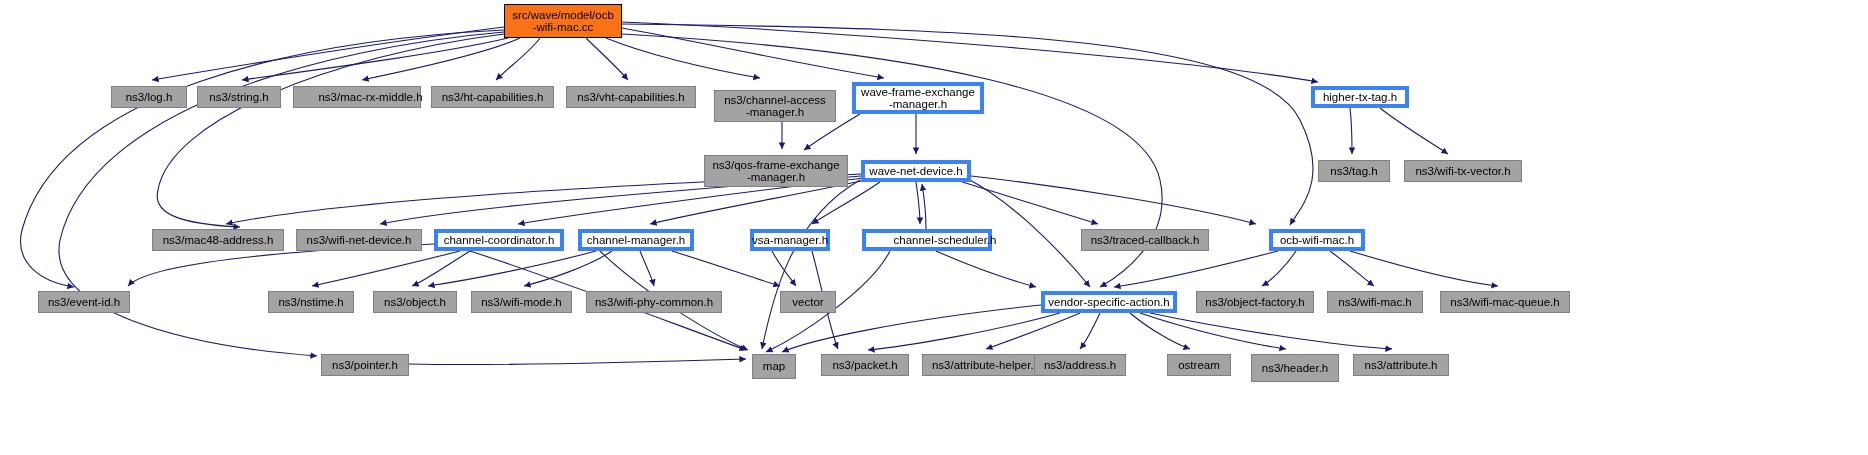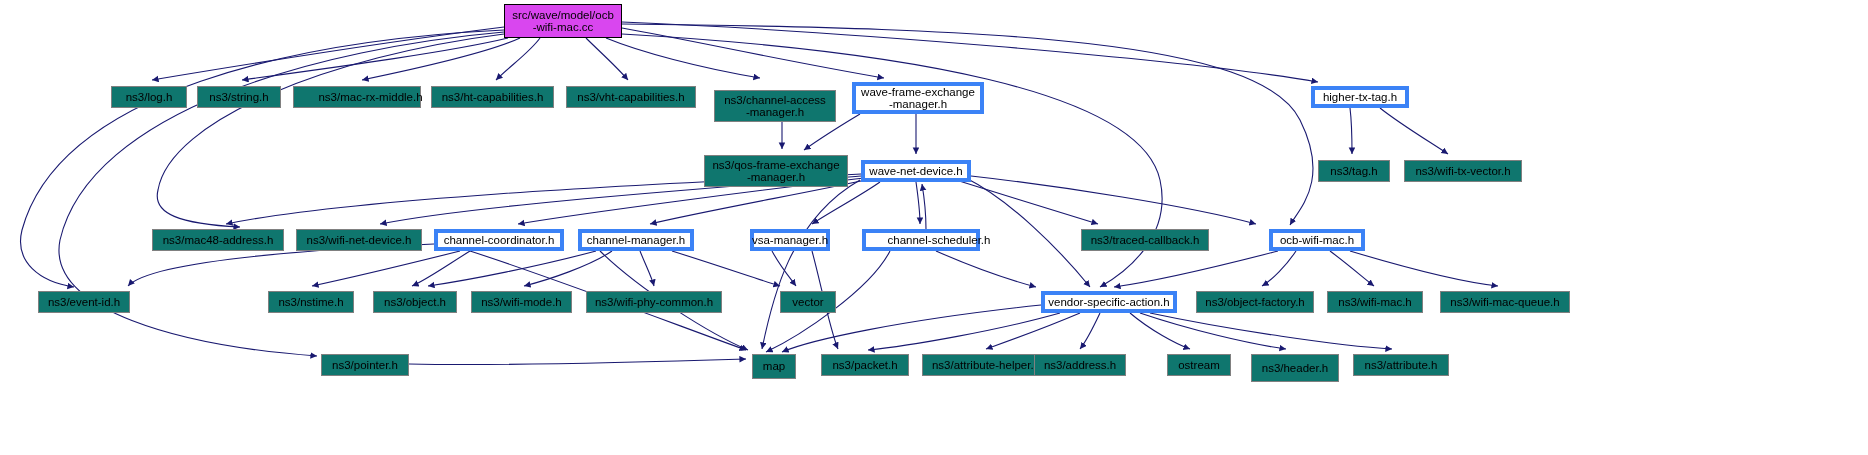--- a/index.html
+++ b/index.html
@@ -32,26 +32,26 @@
     font-size: 11.5px;
     line-height: 12.5px;
     text-align: center;
     display: flex;
     align-items: center;
     justify-content: center;
     white-space: pre;
     z-index: 2;
   }
   .node.root {
-    background: #d946ef;
+    background: #f97316;
     border: 1px solid #000000;
   }
   .node.plain {
     border: 1px solid #808080;
-    background: #0f766e;
+    background: #a3a3a3;
   }
   .node.emph {
     border: 4px solid #3b82f6;
   }
 </style>
 </head>
 <body>
 
 <div id="canvas">
 
@@ -150,21 +150,21 @@
       <div class="node plain" style="left: 1318px; top: 160px; width: 72px; height: 22px;">ns3/tag.h</div>
       <div class="node plain" style="left: 1404px; top: 160px; width: 118px; height: 22px;">ns3/wifi-tx-vector.h</div>
       <div class="node plain" style="left: 704px; top: 155px; width: 144px; height: 32px;">ns3/qos-frame-exchange
 -manager.h</div>
       <div class="node emph" style="left: 861px; top: 160px; width: 110px; height: 22px;">wave-net-device.h</div>
       <div class="node plain" style="left: 152px; top: 229px; width: 132px; height: 22px;">ns3/mac48-address.h</div>
       <div class="node plain" style="left: 296px; top: 229px; width: 126px; height: 22px;">ns3/wifi-net-device.h</div>
       <div class="node emph" style="left: 434px; top: 229px; width: 130px; height: 22px;">channel-coordinator.h</div>
       <div class="node emph" style="left: 578px; top: 229px; width: 116px; height: 22px;">channel-manager.h</div>
       <div class="node emph" style="left: 750px; top: 229px; width: 80px; height: 22px;">vsa-manager.h</div>
-      <div class="node emph" style="left: 862px; top: 229px; width: 118px; height: 22px; padding-left: 36px;">channel-scheduler.h</div>
+      <div class="node emph" style="left: 862px; top: 229px; width: 130px; height: 22px; padding-left: 36px;">channel-scheduler.h</div>
       <div class="node plain" style="left: 1081px; top: 229px; width: 128px; height: 22px;">ns3/traced-callback.h</div>
       <div class="node emph" style="left: 1269px; top: 229px; width: 96px; height: 22px;">ocb-wifi-mac.h</div>
       <div class="node plain" style="left: 38px; top: 291px; width: 92px; height: 22px;">ns3/event-id.h</div>
       <div class="node plain" style="left: 268px; top: 291px; width: 86px; height: 22px;">ns3/nstime.h</div>
       <div class="node plain" style="left: 373px; top: 291px; width: 84px; height: 22px;">ns3/object.h</div>
       <div class="node plain" style="left: 471px; top: 291px; width: 101px; height: 22px;">ns3/wifi-mode.h</div>
       <div class="node plain" style="left: 586px; top: 291px; width: 136px; height: 22px;">ns3/wifi-phy-common.h</div>
       <div class="node plain" style="left: 780px; top: 291px; width: 56px; height: 22px;">vector</div>
       <div class="node emph" style="left: 1041px; top: 291px; width: 136px; height: 22px;">vendor-specific-action.h</div>
       <div class="node plain" style="left: 1196px; top: 291px; width: 118px; height: 22px;">ns3/object-factory.h</div>

